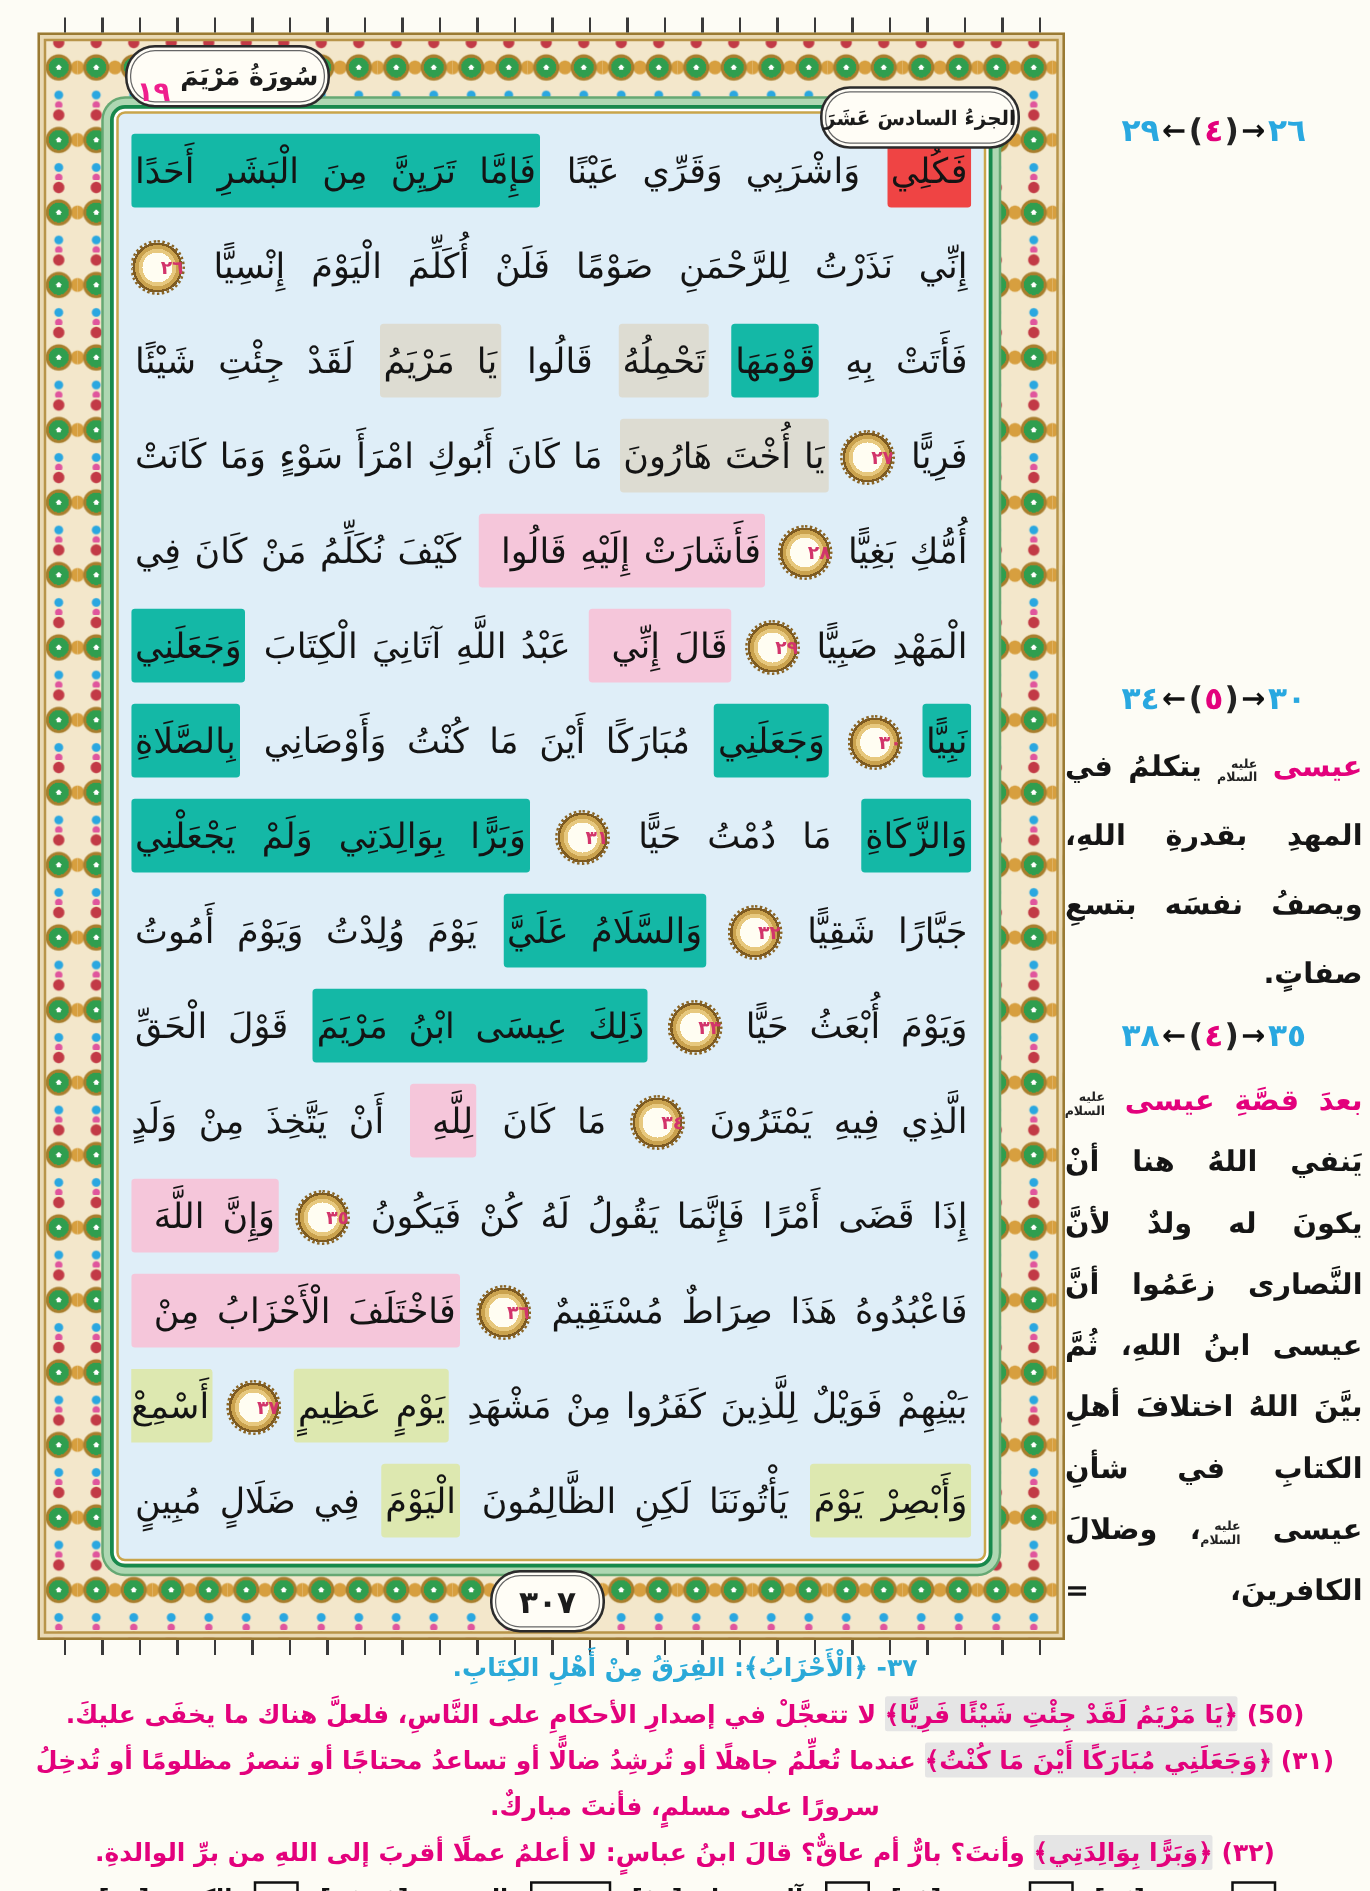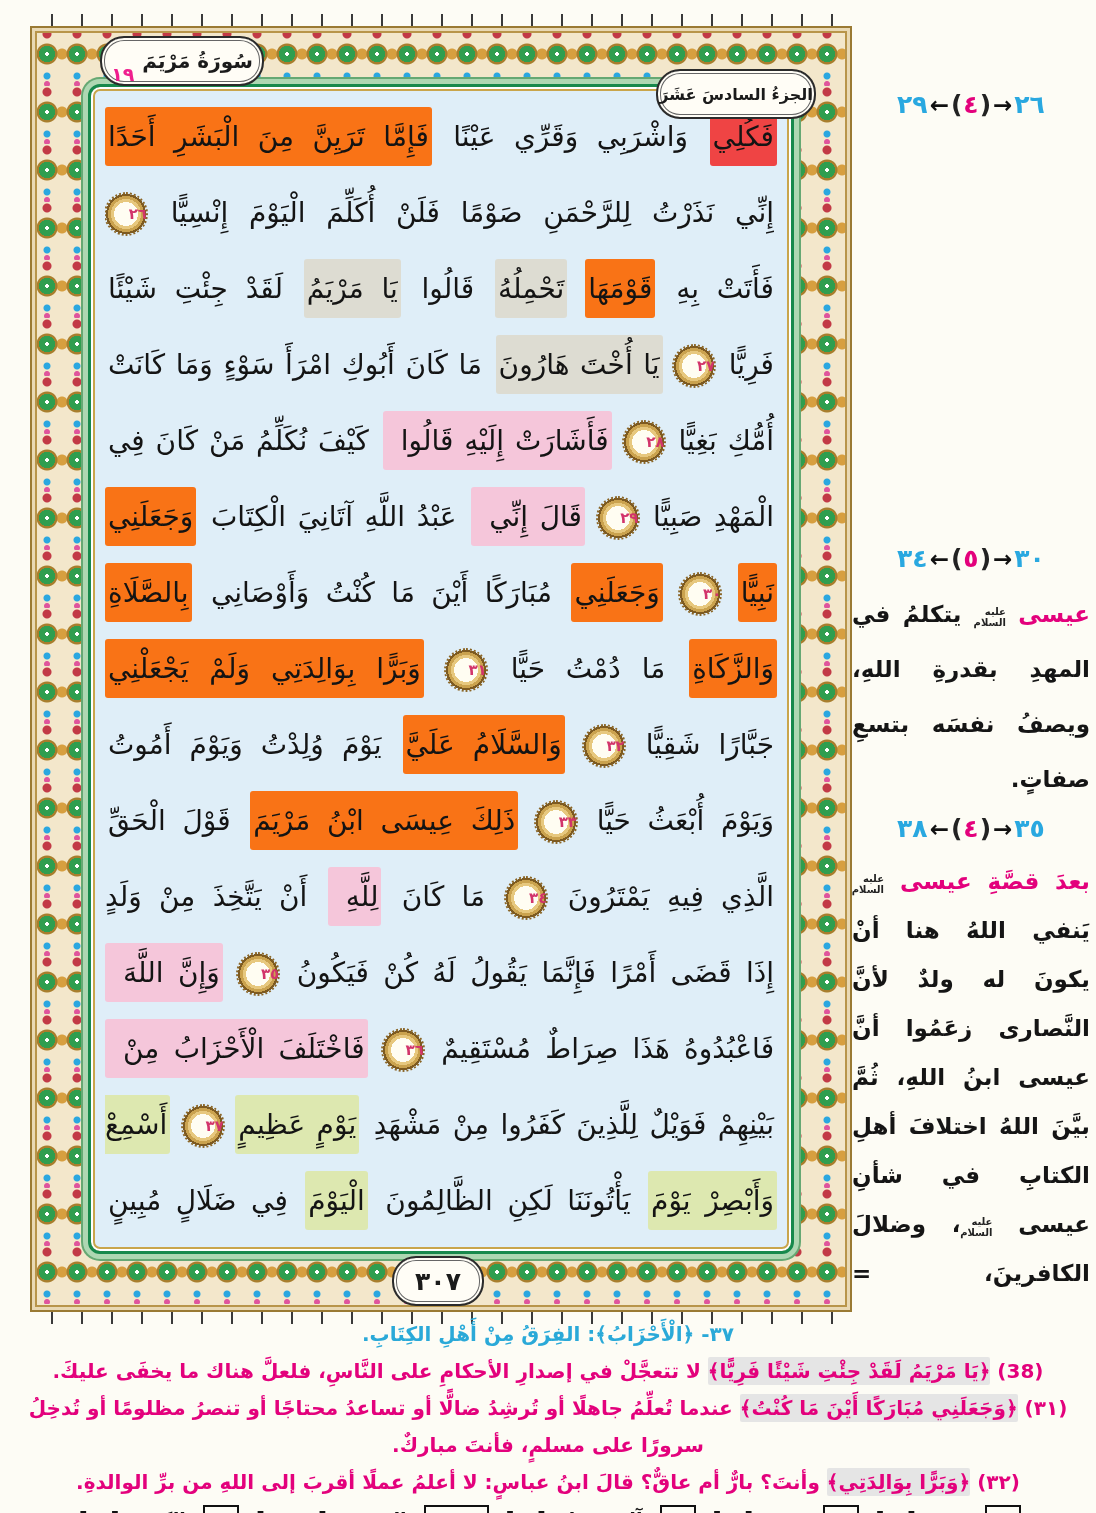--- a/index.html
+++ b/index.html
@@ -25,39 +25,39 @@
   .ornament-frame::after{bottom:-14px;}
 
   
   .green-frame{position:absolute;inset:56px;background:#dfeef8;border:3px solid #17894c;border-radius:12px;
     box-shadow:0 0 0 5px #aed7b2, 0 0 0 7px #66a873, inset 0 0 0 2px #ffffff, inset 0 0 0 4px #c9a54b;
     padding:12px 14px 6px;box-sizing:border-box;}
 
   .qline{height:76px;line-height:76px;direction:rtl;text-align:justify;text-align-last:justify;
     font-size:28px;color:#141414;overflow:hidden;}
   .qseg{padding:13px 3px;border-radius:3px;}
-  .hl-yellow{background:#f97316;}
+  .hl-yellow{background:#14b8a6;}
   .hl-orange{background:#ef4444;}
   .hl-pink{background:#f5c6da;padding-left:18px;}
   .hl-gray{background:#dddcd2;}
   .hl-green{background:#dde8b0;}
 
   .vmed{display:inline-block;width:42px;height:42px;line-height:42px;text-align:center;vertical-align:middle;
     border-radius:50%;
     background:radial-gradient(circle at 50% 50%, #fffdf2 0 12px, #e7c87e 12px 15px, #caa24e 15px 18px, #7d5a21 18px 20px, rgba(0,0,0,0) 20px);
     outline:2px dotted #8a6526;outline-offset:-1px;
     font-size:15px;font-weight:bold;color:#d2346b;}
 
   
   .cart{position:absolute;background:#fffdf6;border:2px solid #2b2b2b;border-radius:24px;
     box-shadow:inset 0 0 0 2px #fffdf6, inset 0 0 0 3px #666;
     display:flex;align-items:center;justify-content:center;gap:8px;
     font-weight:bold;color:#1b1b1b;direction:rtl;}
   #cart-left{left:100px;top:36px;width:160px;height:46px;font-size:20px;}
-  #cart-left .surah-num{color:#ef1f8e;font-size:19px;margin-top:26px;}
+  #cart-left .surah-num{color:#ef1f8e;font-size:22px;margin-top:26px;}
   #cart-right{left:656px;top:36px;width:156px;height:46px;font-size:16px;margin-top:33px;}
   #cart-page{left:392px;top:1256px;width:88px;height:46px;font-size:25px;}
 
   
   .sblock{position:absolute;left:852px;width:238px;}
   .sb1{top:90px;} .sb2{top:544px;} .sb3{top:814px;}
   .sb-head{direction:ltr;display:flex;justify-content:center;align-items:center;gap:1px;
     font-size:25px;font-weight:bold;color:#111;margin-bottom:14px;}
   .sb-num{color:#29a8e0;}
   .sb-cnt{color:#e3017c;}
@@ -152,19 +152,19 @@
           <span class="sb-paren">)</span>
           <span class="sb-arrow">→</span>
           <span class="sb-num">٣٥</span>
         </div>
         <div class="sb-body"><span class="magenta">بعدَ قصَّةِ عيسى </span><span class="salam">عليه السلام</span><span> يَنفي اللهُ هنا أنْ يكونَ له ولدٌ لأنَّ النَّصارى زعَمُوا أنَّ عيسى ابنُ اللهِ، ثُمَّ بيَّنَ اللهُ اختلافَ أهلِ الكتابِ في شأنِ عيسى </span><span class="salam">عليه السلام</span><span>، وضلالَ الكافرينَ، =</span></div>
       </div>
     </div>
 
   <div id="footnotes">
       <div class="fnote fn-teal"><span>٣٧- </span><span>﴿الْأَحْزَابُ﴾</span><span>: الفِرَقُ مِنْ أَهْلِ الكِتَابِ.</span></div>
-      <div class="fnote fn-magenta"><span>(38) </span><span class="fn-yellow">﴿يَا مَرْيَمُ لَقَدْ جِئْتِ شَيْئًا فَرِيًّا﴾</span><span> لا تتعجَّلْ في إصدارِ الأحكامِ على النَّاسِ، فلعلَّ هناك ما يخفَى عليكَ.</span></div>
+      <div class="fnote fn-magenta"><span>(50) </span><span class="fn-yellow">﴿يَا مَرْيَمُ لَقَدْ جِئْتِ شَيْئًا فَرِيًّا﴾</span><span> لا تتعجَّلْ في إصدارِ الأحكامِ على النَّاسِ، فلعلَّ هناك ما يخفَى عليكَ.</span></div>
       <div class="fnote fn-magenta"><span>(٣١) </span><span class="fn-yellow">﴿وَجَعَلَنِي مُبَارَكًا أَيْنَ مَا كُنْتُ﴾</span><span> عندما تُعلِّمُ جاهلًا أو تُرشِدُ ضالًّا أو تساعدُ محتاجًا أو تنصرُ مظلومًا أو تُدخِلُ سرورًا على مسلمٍ، فأنتَ مباركٌ.</span></div>
       <div class="fnote fn-magenta"><span>(٣٢) </span><span class="fn-yellow">﴿وَبَرًّا بِوَالِدَتِي﴾</span><span> وأنتَ؟ بارٌّ أم عاقٌّ؟ قالَ ابنُ عباسٍ: لا أعلمُ عملًا أقربَ إلى اللهِ من برِّ الوالدةِ.</span></div>
       <div class="fnote fn-black"><span class="fn-box">٣٢</span><span>: مريم [١٤]، </span><span class="fn-box">٣٣</span><span>: مريم [١٥]، </span><span class="fn-box">٣٦</span><span>: آل عمران [٥١]، </span><span class="fn-box">٣٦،٣٧</span><span>: الزخرف [٦٤،٦٥]، </span><span class="fn-box">٣٨</span><span>: الكهف [٢٦].</span></div>
     </div>
 
 </div>
 
 </body></html>

